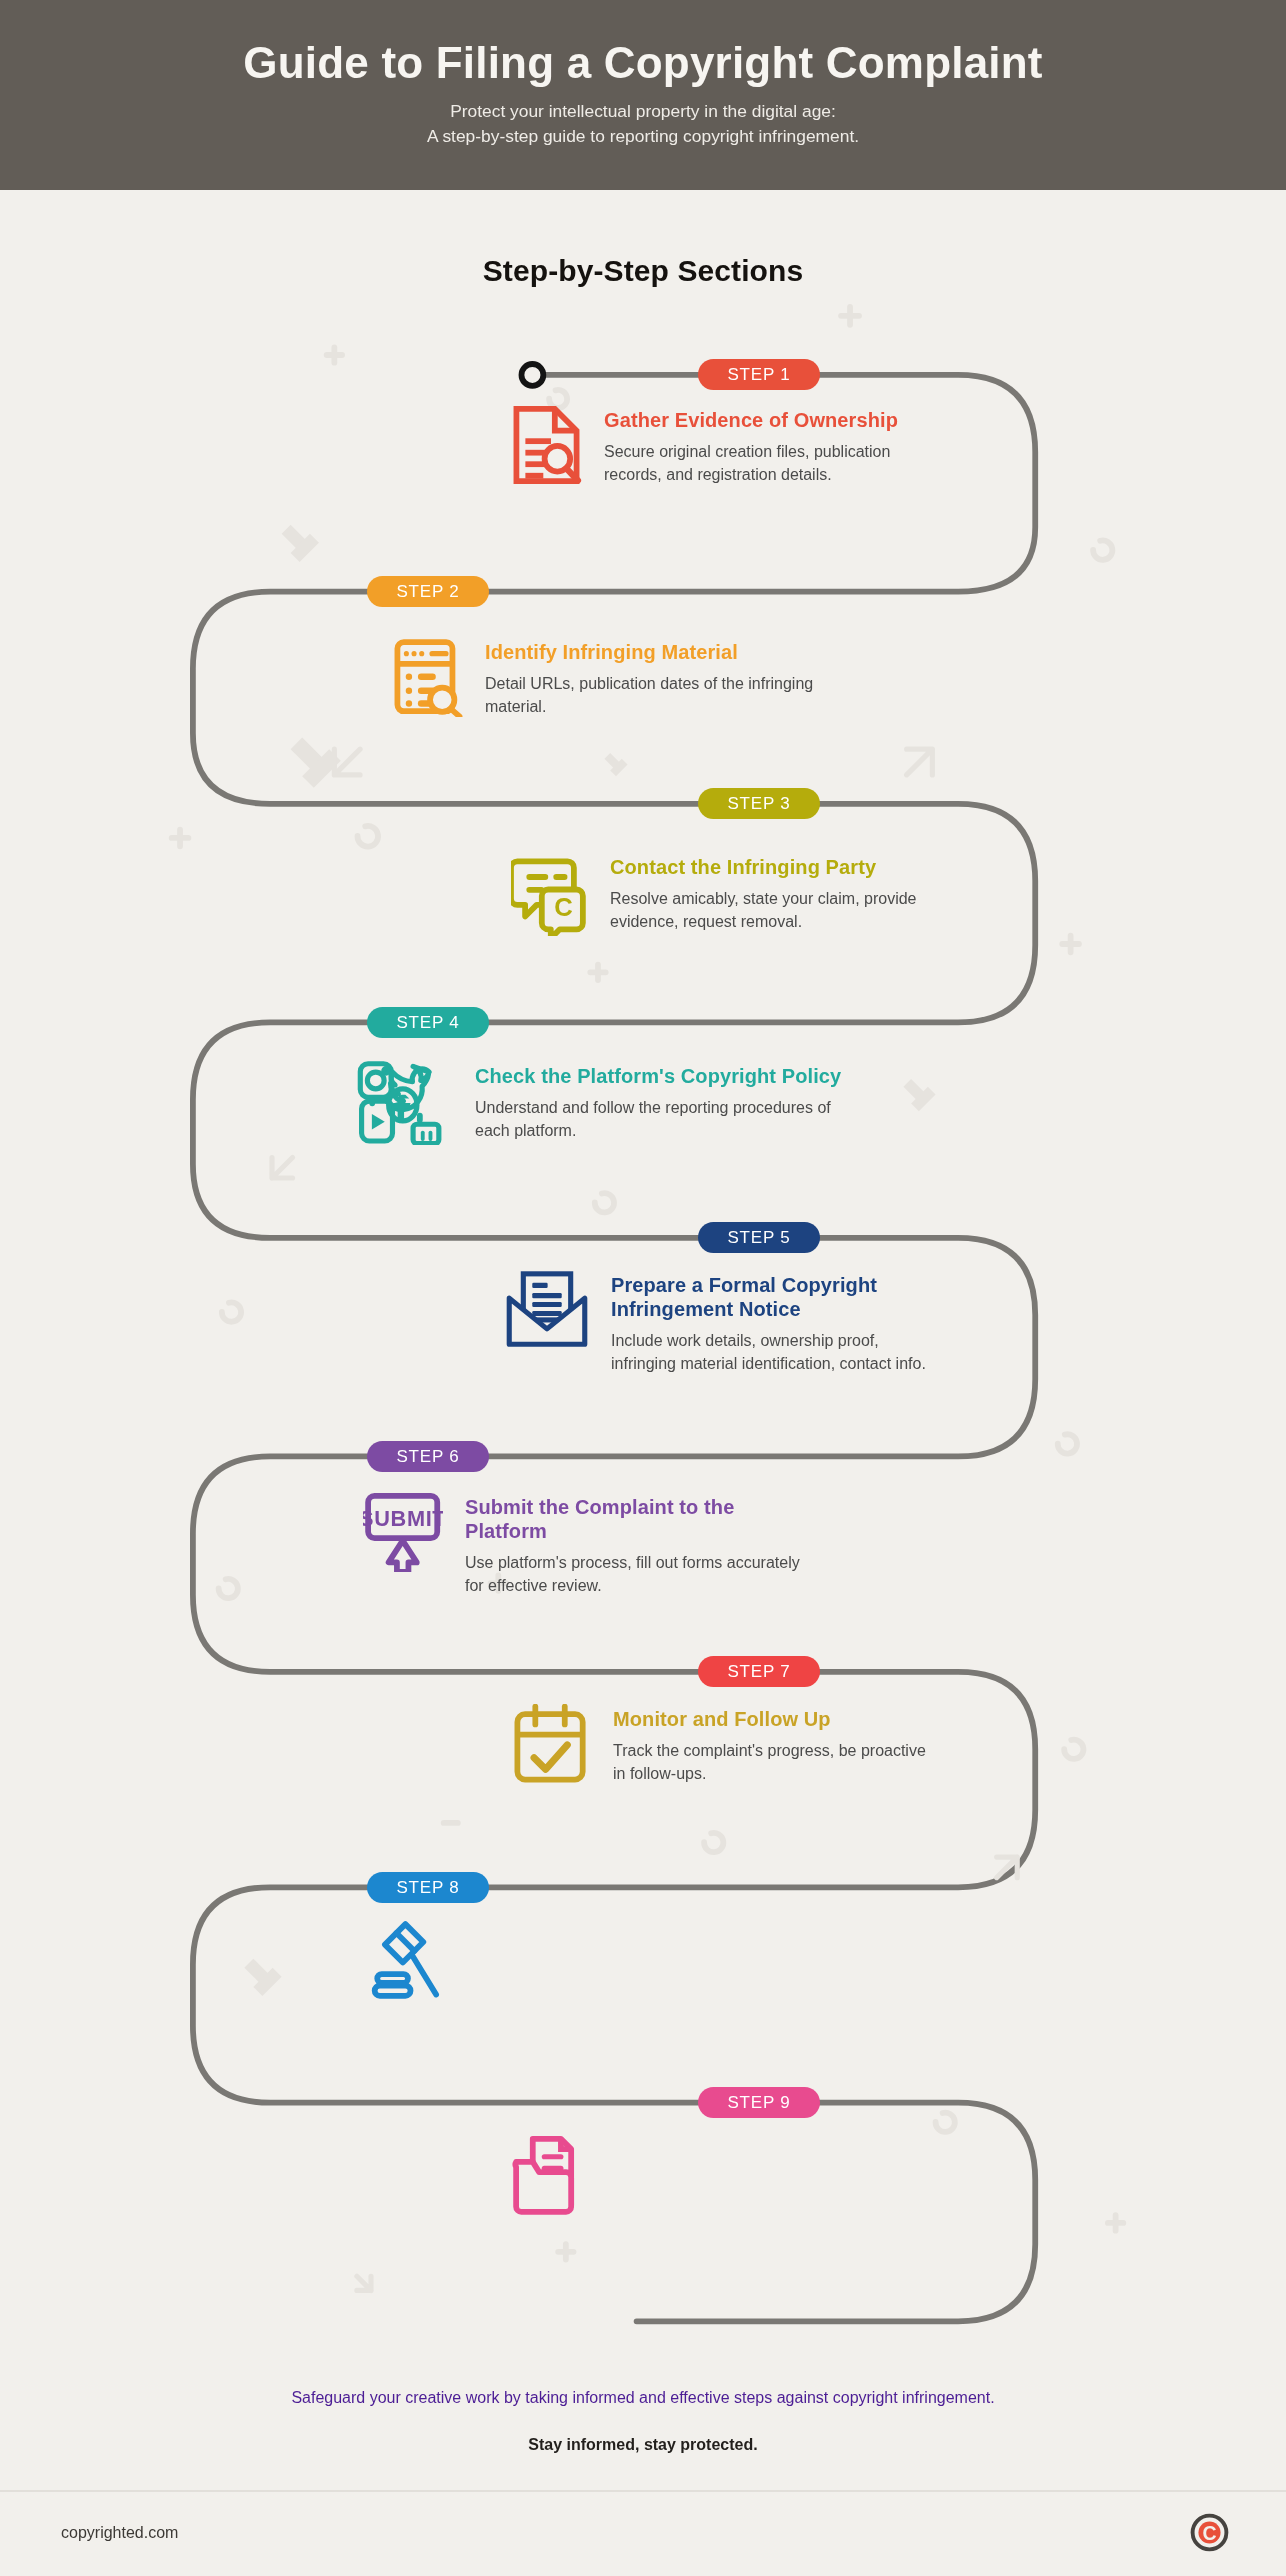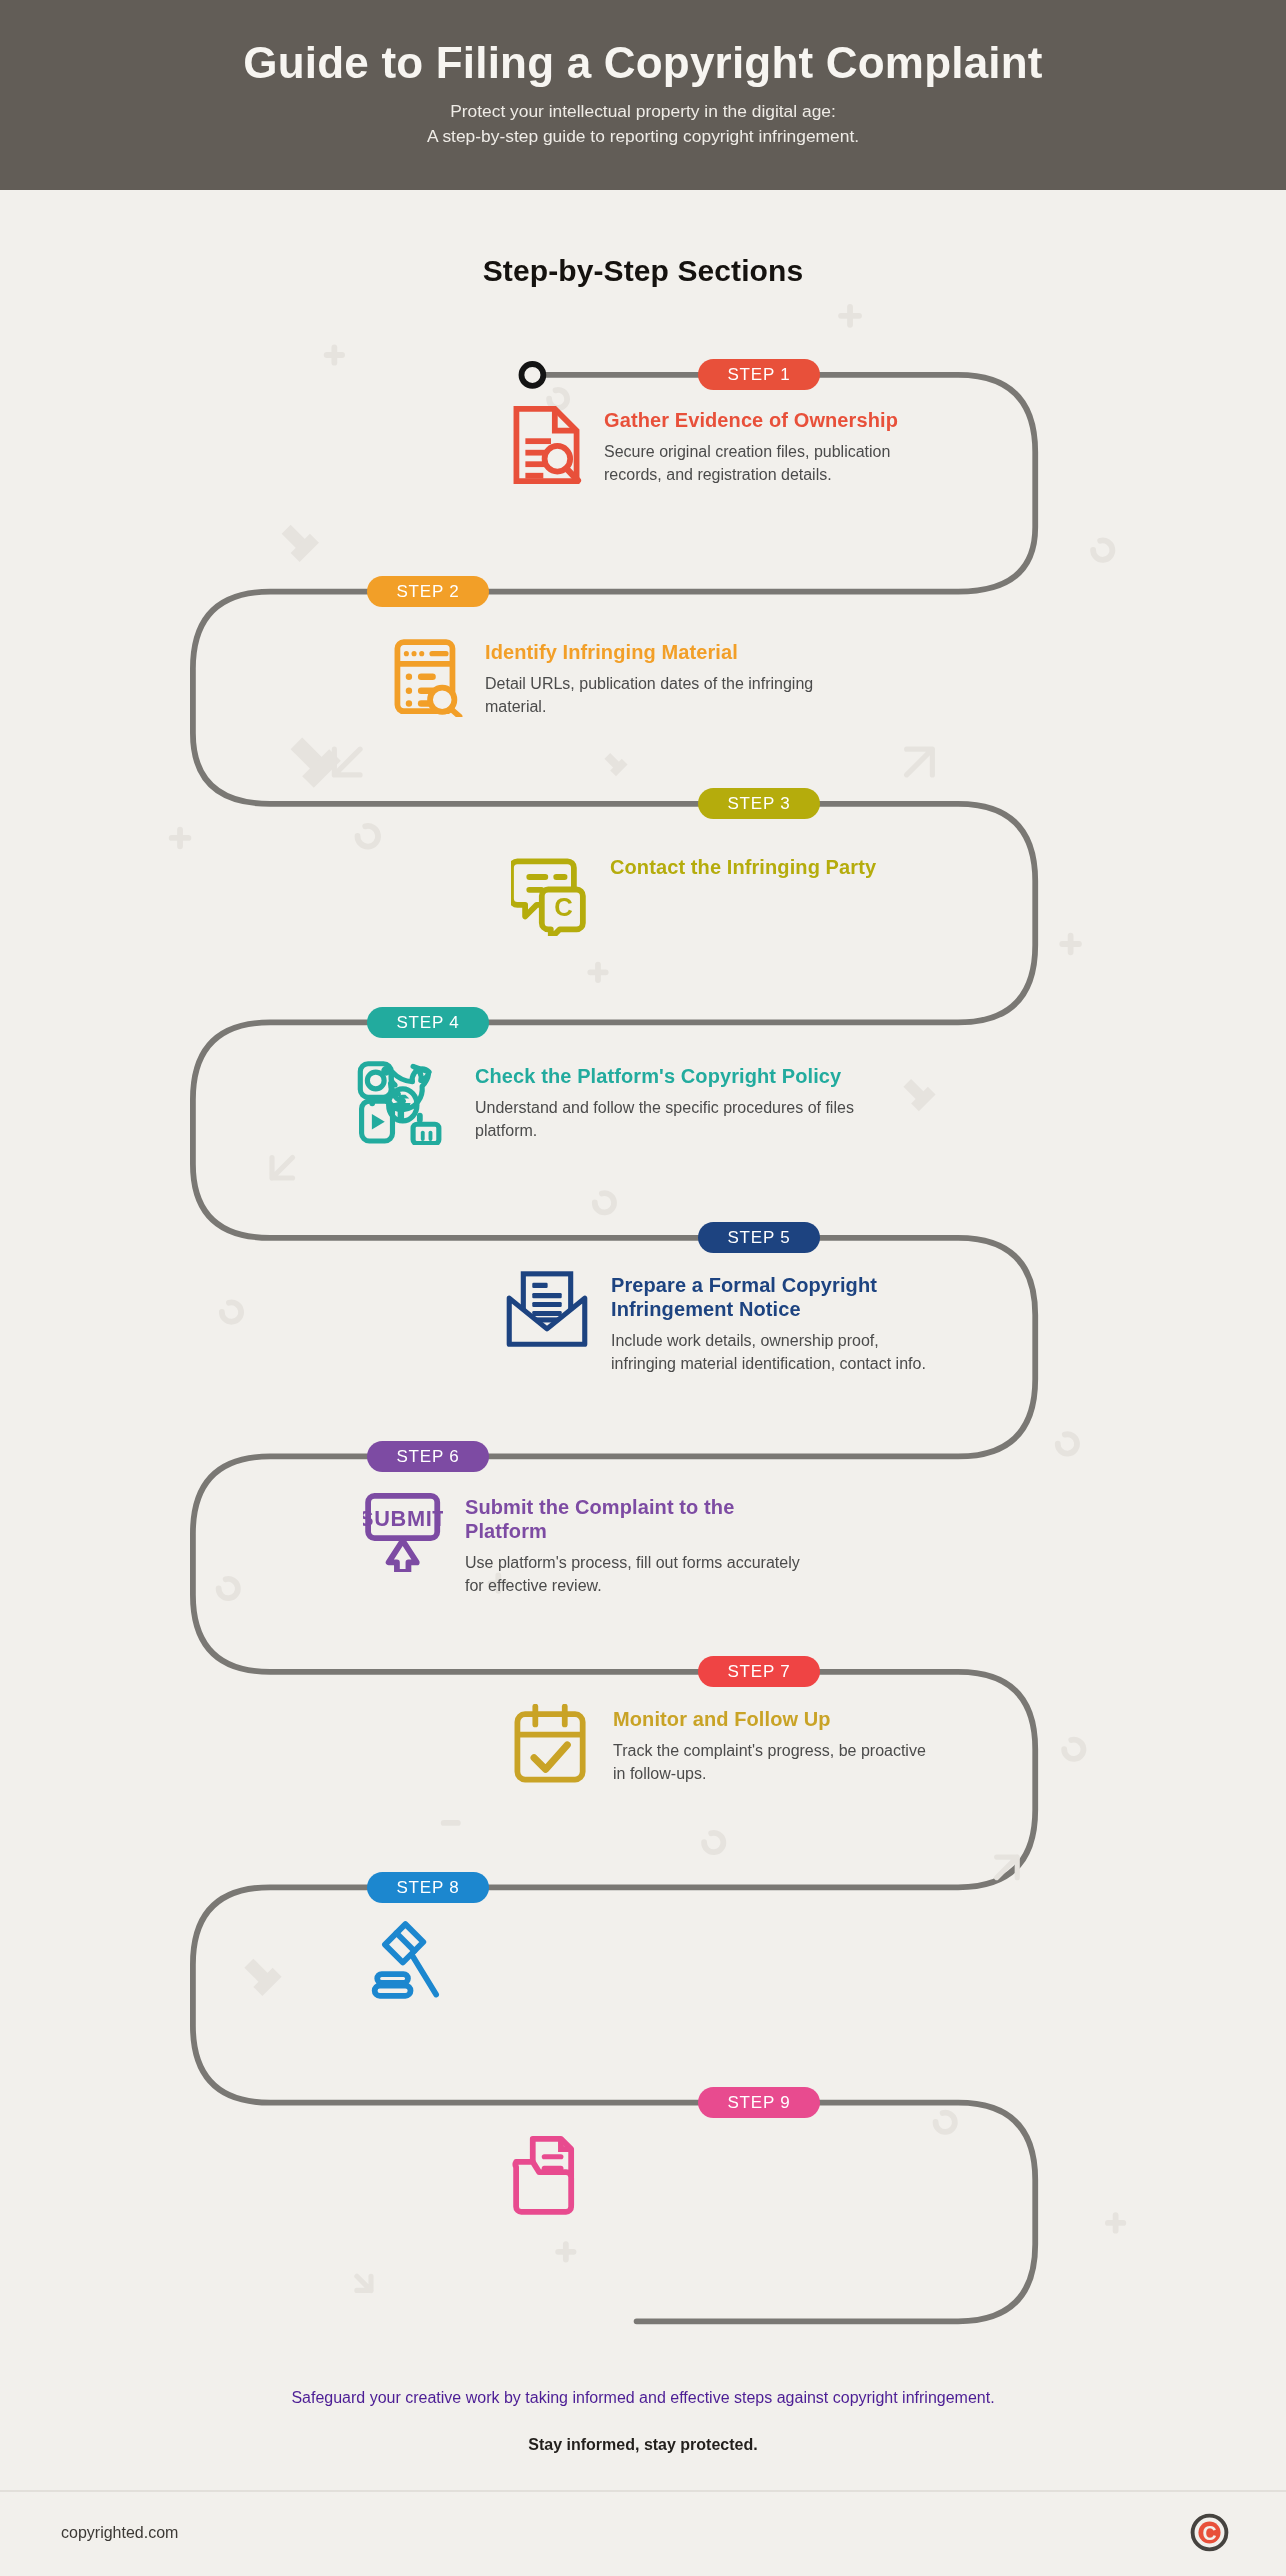--- a/index.html
+++ b/index.html
@@ -251,20 +251,21 @@
         <rect x="24" y="34" width="34" height="9" rx="4.5"></rect>
         <rect x="66" y="34" width="22" height="9" rx="4.5"></rect>
       <rect x="24" y="54" width="28" height="9" rx="4.5"></rect>
         <rect x="60" y="54" width="14" height="9" rx="4.5"></rect>
       </g>
     <path d="M58 58 h44 a10 10 0 0 1 10 10 v42 a10 10 0 0 1 -10 10 h-26 l-14 14 v-14 h-4 a10 10 0 0 1 -10 -10 v-42 a10 10 0 0 1 10 -10 z" fill="#f2f0ec" stroke="#b5ac0c" stroke-width="9" stroke-linejoin="round"></path>
     <text x="82" y="100" text-anchor="middle" font-family="'Liberation Sans',sans-serif" font-size="40" font-weight="bold" fill="#b5ac0c">C</text>
   </svg>
   <div class="step-text">
     <div class="step-title" style="color:#b5ac0c;">Contact the Infringing Party</div>
+    <div class="step-desc">Resolve amicably, state your claim, provide evidence, request removal.</div>
   </div>
 </div>
 
 <div class="step-block" style="left:350px;top:1061px;width:514px;">
   <svg class="step-icon" width="103" height="84" viewBox="0 0 160 130">
     <g fill="none" stroke="#22ab9e" stroke-width="8" stroke-linejoin="round" stroke-linecap="round">
       <rect x="16" y="4" width="48" height="52" rx="12"></rect>
       <circle cx="40" cy="30" r="13"></circle>
       <circle cx="56" cy="15" r="3.5" fill="#22ab9e"></circle>
       <path d="M98 8 c10 4 14 14 12 22 c6 -2 10 -6 12 -10 c-1 8 -5 14 -10 19 c2 18 -10 34 -28 36 c-8 1 -16 -2 -22 -6 c8 1 16 -2 21 -7 c-7 0 -13 -5 -15 -11 c2 1 5 1 7 0 c-7 -2 -12 -9 -12 -16 c2 1 4 2 7 2 c-6 -5 -8 -13 -4 -20 c8 9 19 14 31 15 c-2 -10 5 -20 15 -20 c4 0 8 2 11 5 z"></path>
@@ -276,21 +277,21 @@
       <g fill="#22ab9e" stroke="none">
           <rect x="110" y="108" width="6" height="16" rx="3"></rect>
           <rect x="122" y="108" width="6" height="16" rx="3"></rect>
         </g>
       <rect x="30" y="56" width="9" height="14" rx="4.5" fill="#22ab9e" stroke="none"></rect>
       <rect x="104" y="80" width="9" height="16" rx="4.5" fill="#22ab9e" stroke="none"></rect>
     </g>
   </svg>
   <div class="step-text">
     <div class="step-title" style="color:#22ab9e;">Check the Platform's Copyright Policy</div>
-    <div class="step-desc">Understand and follow the specific procedures of files platform.</div>
+    <div class="step-desc">Understand and follow the reporting procedures of each platform.</div>
   </div>
 </div>
 
 <div class="step-block" style="left:505px;top:1270px;width:437px;">
   <svg class="step-icon" width="84" height="80" viewBox="0 0 130 125">
     <rect x="28" y="6" width="74" height="72" fill="#f2f0ec" stroke="#1d4380" stroke-width="8"></rect>
     <g fill="#1d4380">
         <rect x="42" y="20" width="24" height="8" rx="2"></rect>
         <rect x="42" y="36" width="46" height="8" rx="2"></rect>
         <rect x="42" y="50" width="46" height="8" rx="2"></rect>

